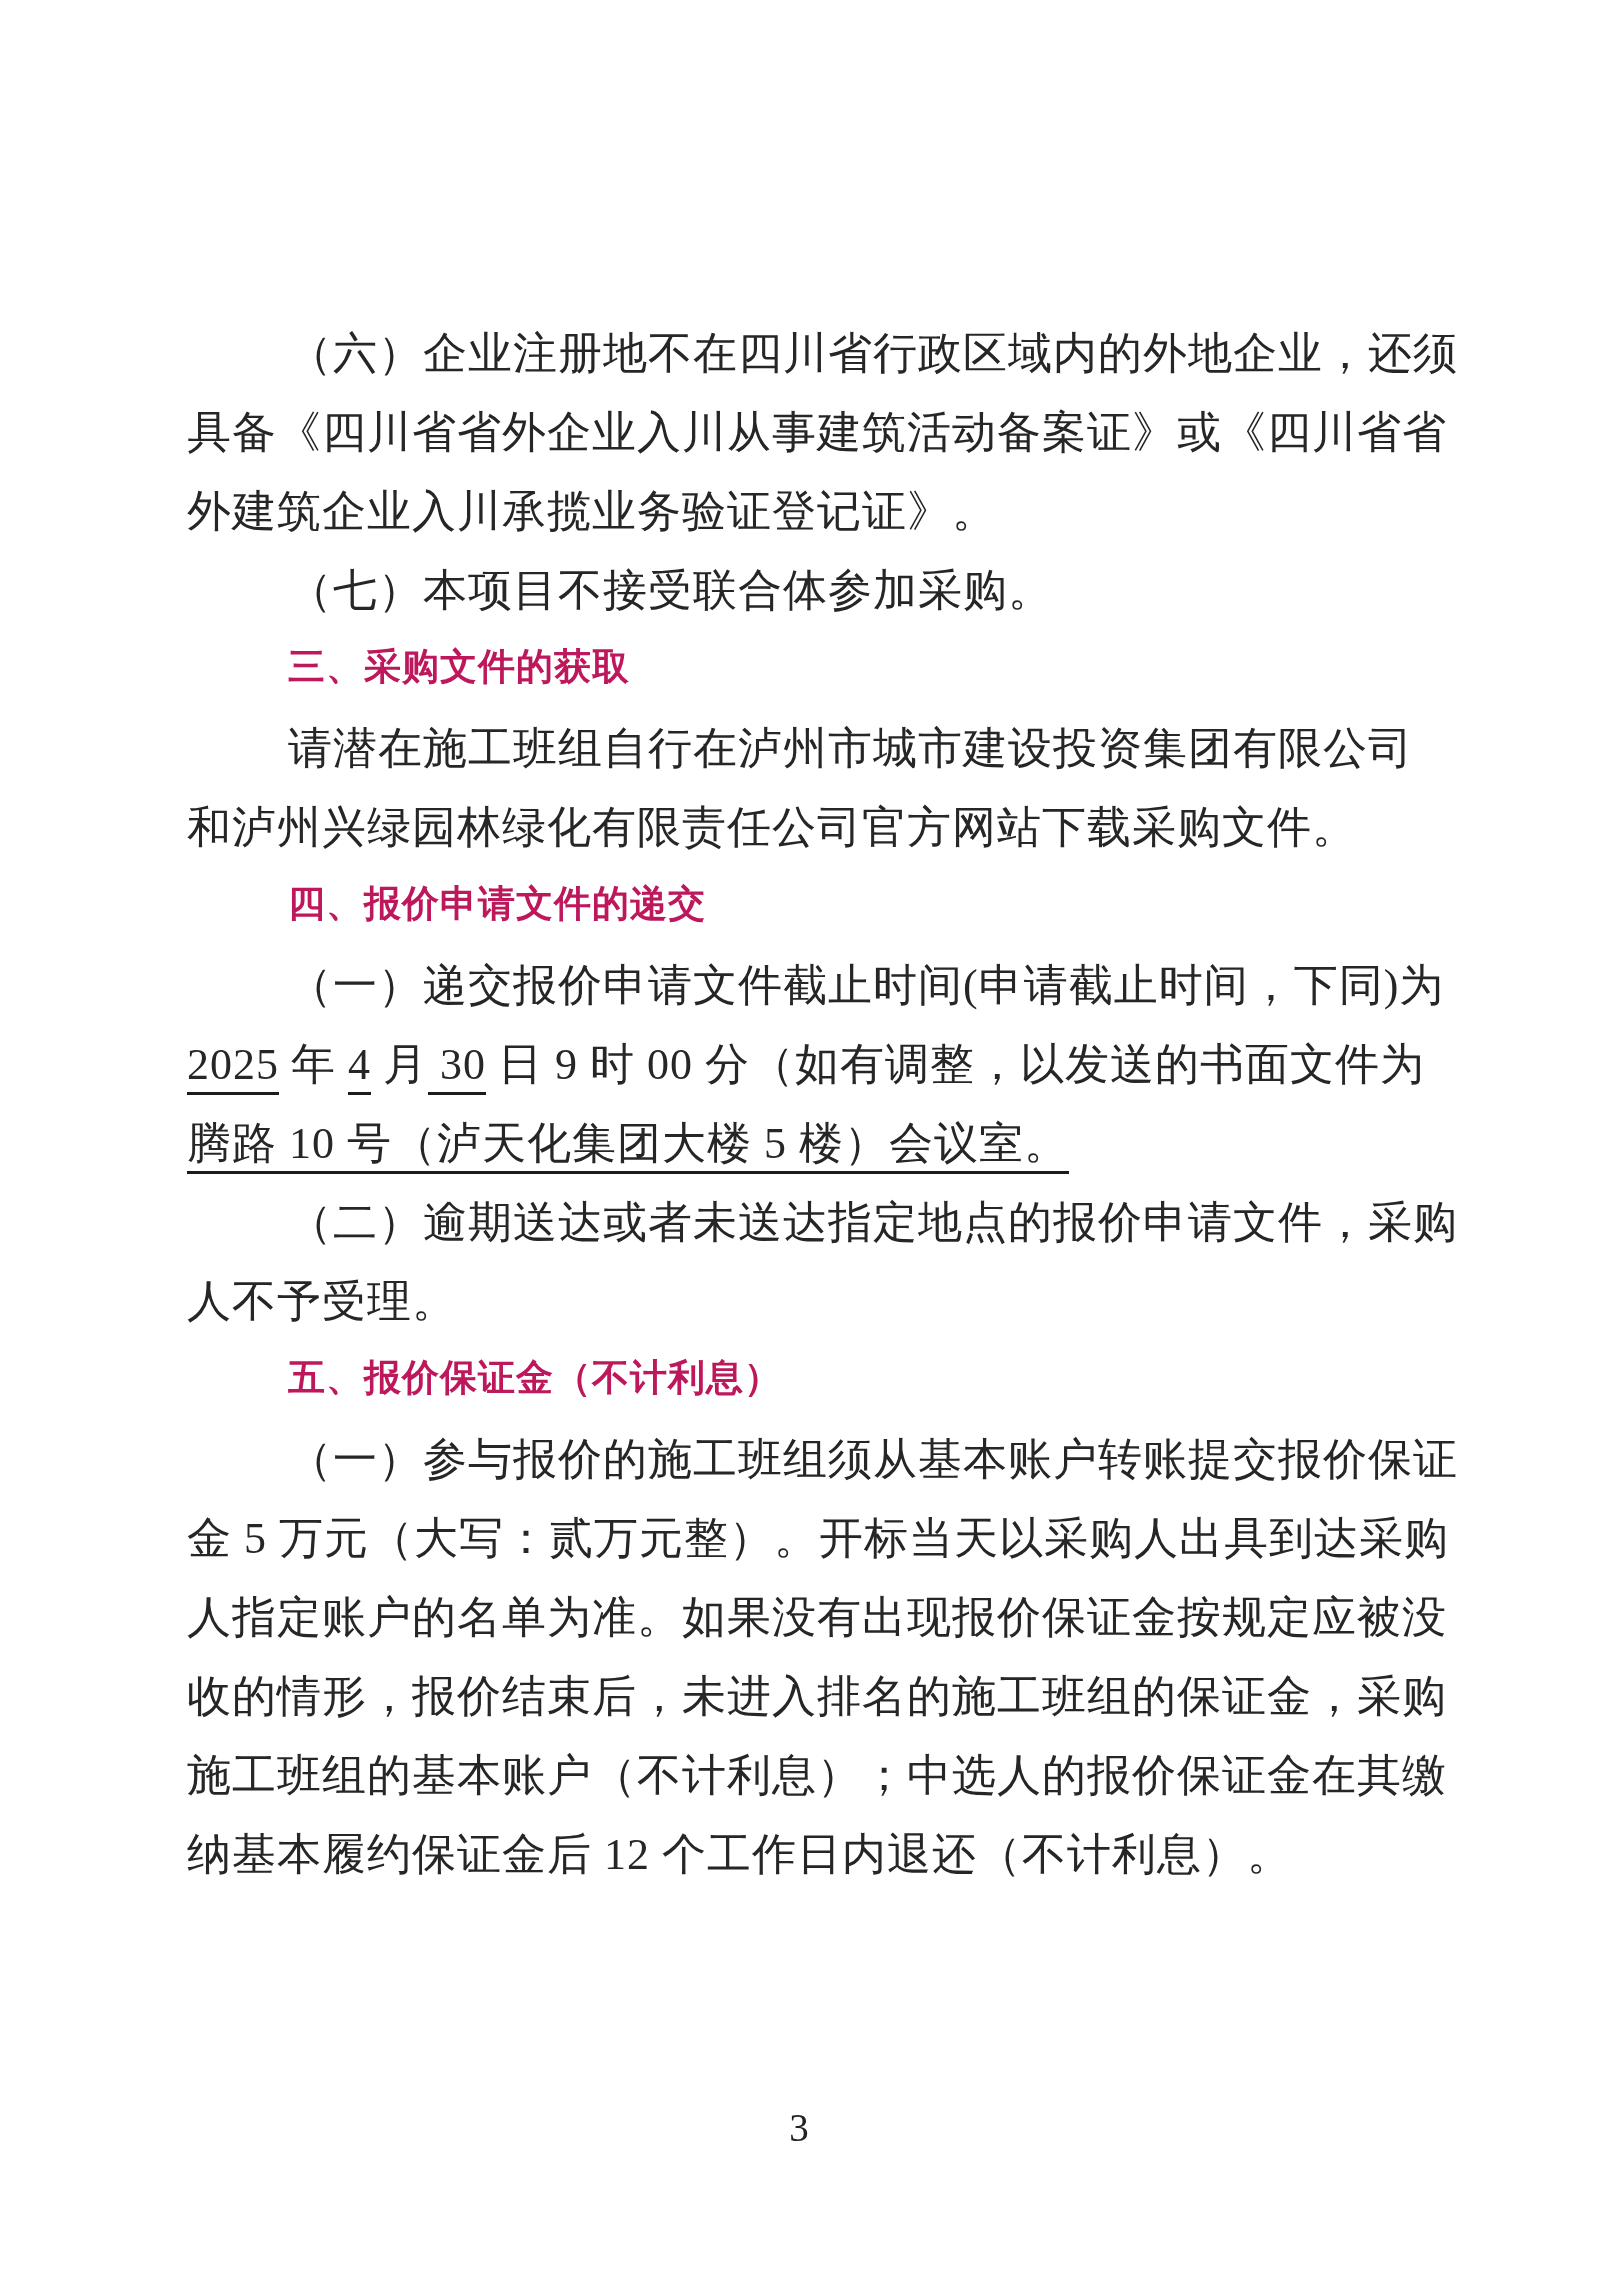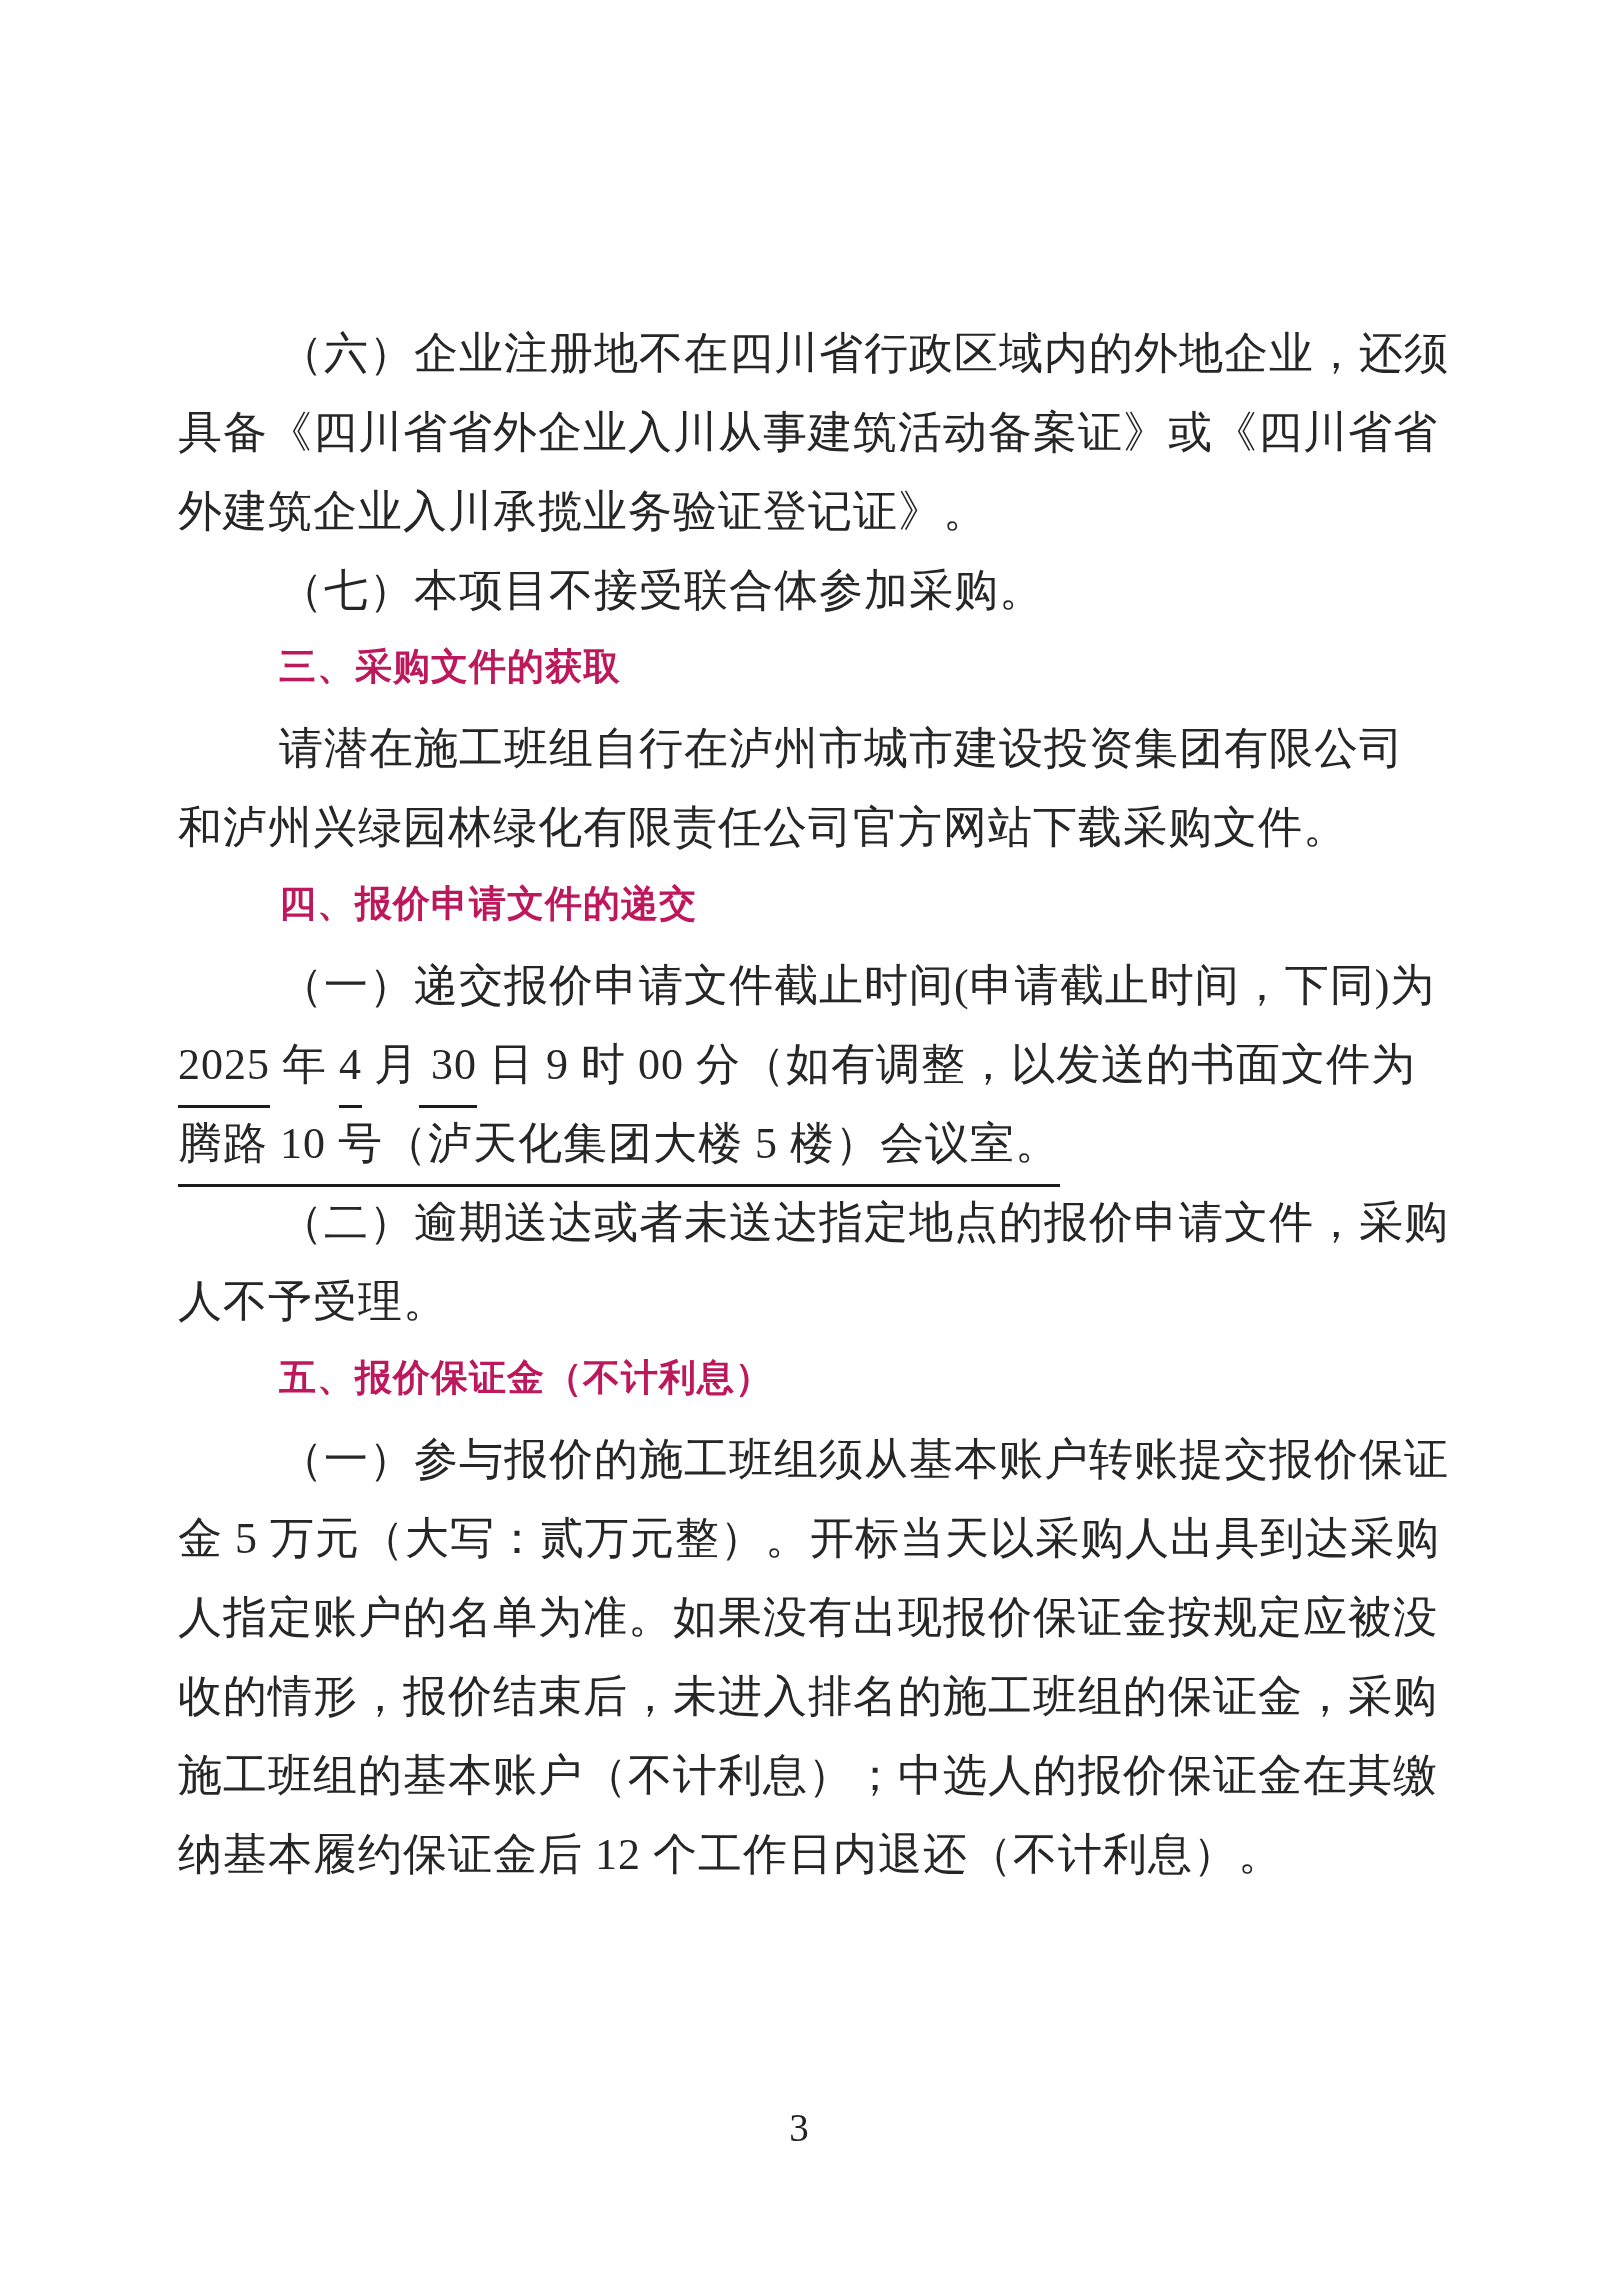--- a/index.html
+++ b/index.html
@@ -11,21 +11,21 @@
   .page {
     position: relative;
     width: 1620px;
     height: 2292px;
     margin: 0 auto;
     background: #ffffff;
     overflow: hidden;
   }
   .text-block {
     position: absolute;
-    left: 178px;
+    left: 187px;
     top: 314px;
     width: 1245px;
   }
   .line {
     height: 79px;
     line-height: 79px;
     font-size: 44px;
     letter-spacing: 1px;
     color: #262626;
     white-space: nowrap;
@@ -36,21 +36,21 @@
   }
   .line.heading {
     font-family: Liberation Mono, monospace;
     font-weight: 700;
     color: #be185d;
     font-size: 37px;
   }
   .seg { display: inline; }
   .seg.u {
     border-bottom: 3.9px solid #1c1c1c;
-    padding-bottom: 16px;
+    padding-bottom: 3px;
   }
   .page-footer {
     position: absolute;
     top: 2105px;
     left: 0;
     width: 1598px;
     text-align: center;
   }
   .page-number {
     font-size: 39px;

